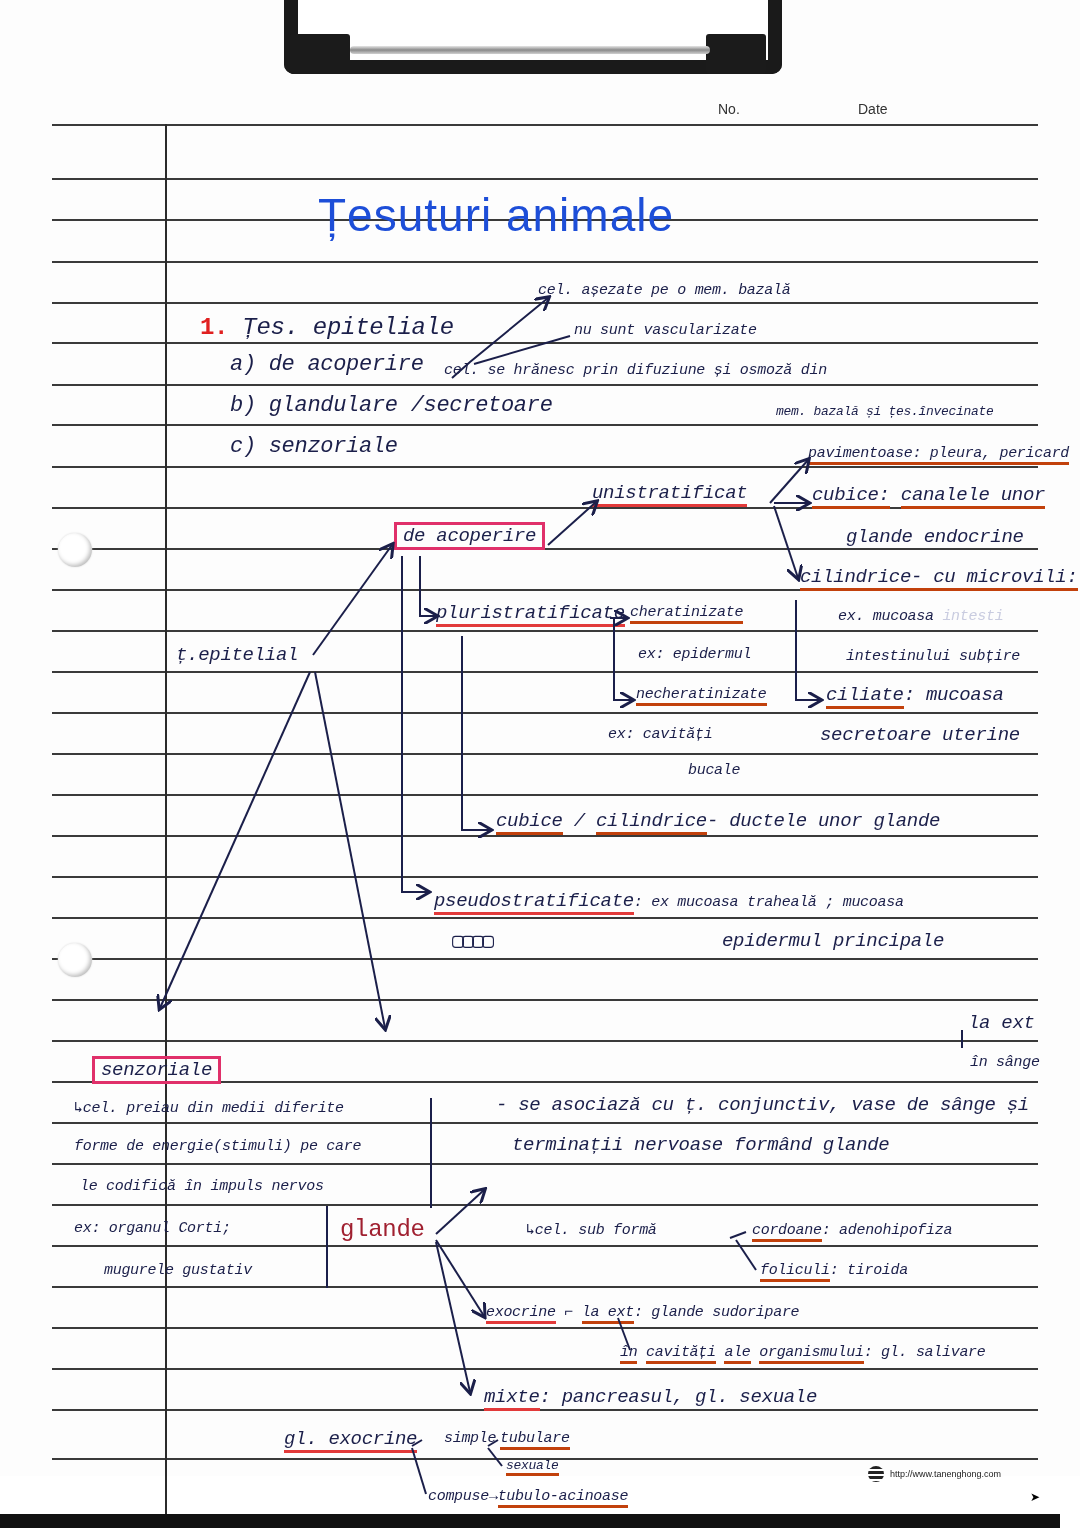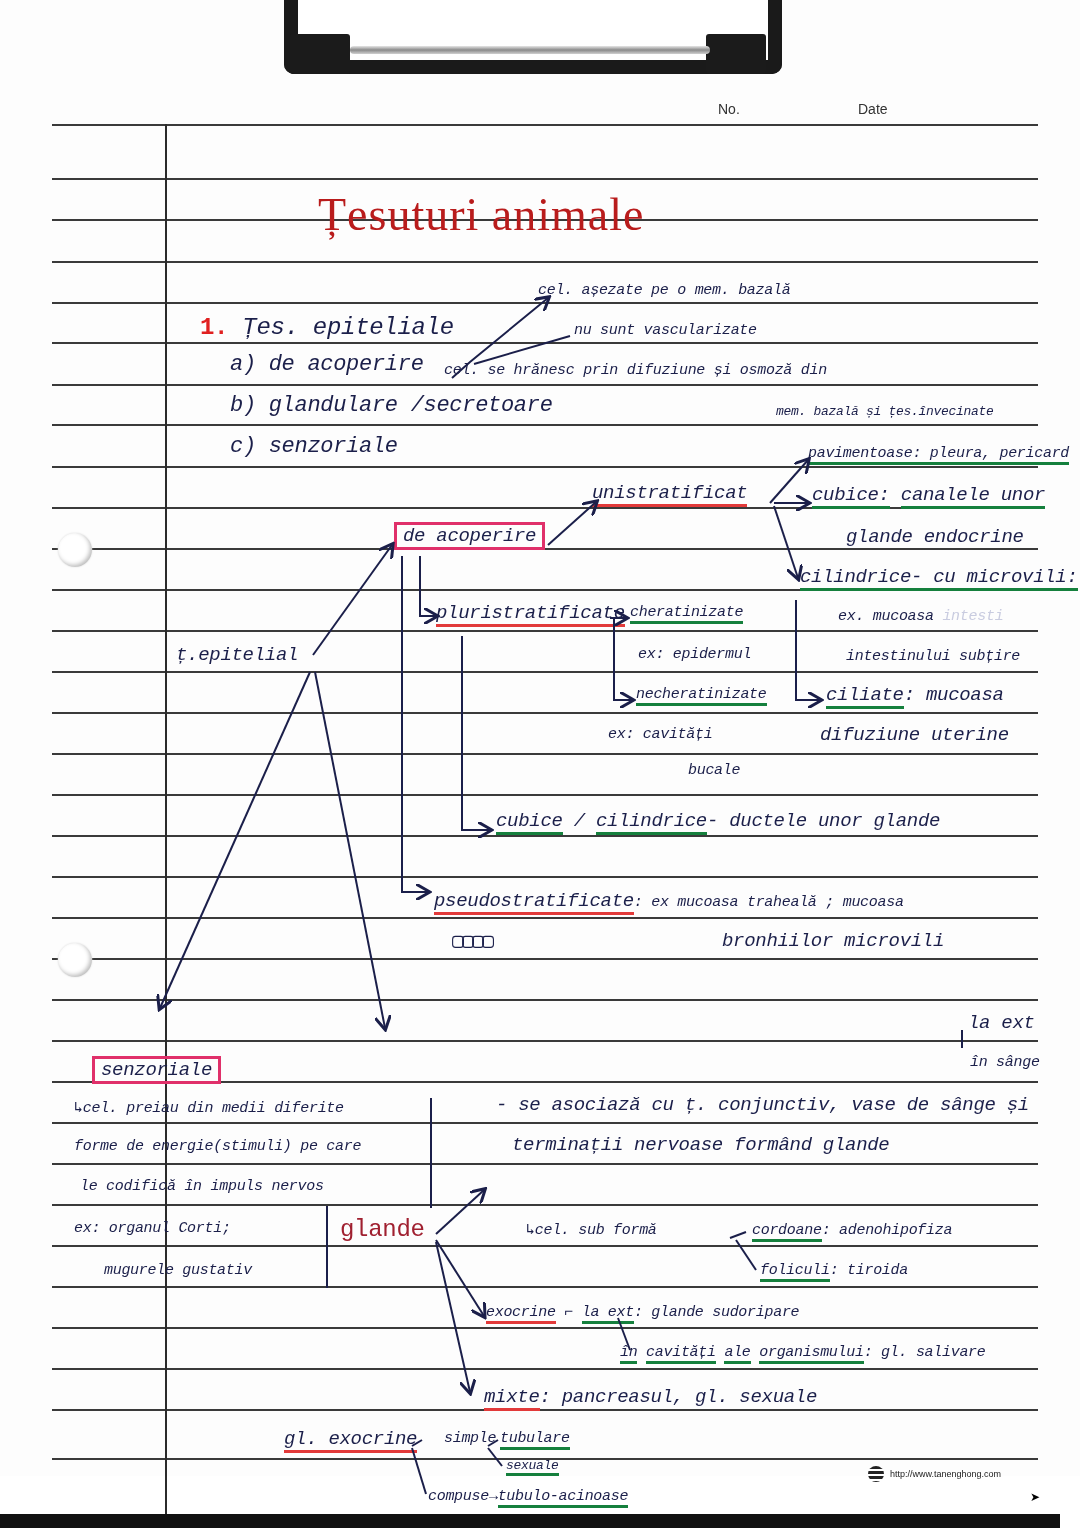--- a/index.html
+++ b/index.html
@@ -13,24 +13,24 @@
   .clip .blkL,.clip .blkR{position:absolute;top:34px;width:60px;height:40px;background:#1b1b1b;border-radius:3px;}
   .clip .blkL{left:18px;} .clip .blkR{left:434px;}
   .hdr{position:absolute;top:101px;font-family:"Liberation Sans",sans-serif;font-size:14px;color:#333;}
   .rule{position:absolute;left:52px;width:986px;height:2px;background:#3a3a3a;}
   .margin{position:absolute;left:165px;top:124px;width:2px;height:1404px;background:#2b2b2b;}
   .hole{position:absolute;left:58px;width:34px;height:34px;border-radius:50%;background:#fff;
         box-shadow:inset -2px -2px 4px #bdbdbd, 0 0 2px #ddd;}
   .hw{position:absolute;white-space:nowrap;font-family:Liberation Mono, monospace;color:#1b1f4a;
       font-size:19px;letter-spacing:-0.3px;font-style:italic;}
   .sm{font-size:15px;}
-  .title{font-family:Liberation Serif, serif;font-style:normal;color:#b91c1c;font-size:46px;letter-spacing:1px;}
+  .title{font-family:Liberation Sans, sans-serif;font-style:normal;color:#1d4ed8;font-size:46px;letter-spacing:1px;}
   .red{color:#e02020;font-weight:bold;font-style:normal;}
   .u-red{border-bottom:3px solid #e23a3a;}
-  .u-org{border-bottom:3px solid #15803d;}
+  .u-org{border-bottom:3px solid #c2410c;}
   .box{border:3px solid #e0306a;padding:0 6px;}
   .maroon{color:#a02030;font-style:normal;font-size:24px;}
   .faint{color:#c9cce0;}
   svg.arrows{position:absolute;left:0;top:0;}
   .footer{position:absolute;left:0;top:1514px;width:1060px;height:14px;background:#111;}
   .wm{position:absolute;left:868px;top:1466px;font-family:"Liberation Sans",sans-serif;font-size:9px;color:#222;display:flex;align-items:center;gap:6px;}
   .wm .globe{width:16px;height:16px;border-radius:50%;background:repeating-linear-gradient(#222 0 3px,#fff 3px 5px);}
   .cursor{position:absolute;left:1030px;top:1490px;font-size:12px;color:#000;}
 </style>
 </head>
@@ -117,38 +117,38 @@
     <span class="u-org">cilindrice</span><span class="u-org">- cu microvili:</span>
   </div>
   <div class="hw sm" style="left:838px;top:608px">
     <span>ex. mucoasa</span>
     <span class="faint">intesti</span>
   </div>
   <div class="hw sm" style="left:846px;top:648px">intestinului subțire</div>
   <div class="hw" style="left:826px;top:684px">
     <span class="u-org">ciliate</span><span>: mucoasa</span>
   </div>
-  <div class="hw" style="left:820px;top:724px">difuziune uterine</div>
+  <div class="hw" style="left:820px;top:724px">secretoare uterine</div>
 
   <div class="hw" style="left:436px;top:602px"><span class="u-red">pluristratificate</span></div>
   <div class="hw sm" style="left:630px;top:604px"><span class="u-org">cheratinizate</span></div>
   <div class="hw sm" style="left:638px;top:646px">ex: epidermul</div>
   <div class="hw sm" style="left:636px;top:686px"><span class="u-org">necheratinizate</span></div>
   <div class="hw sm" style="left:608px;top:726px">ex: cavități</div>
   <div class="hw sm" style="left:688px;top:762px">bucale</div>
   <div class="hw" style="left:496px;top:810px">
     <span class="u-org">cubice</span> /
     <span class="u-org">cilindrice</span><span>- ductele unor glande</span>
   </div>
 
   <div class="hw" style="left:434px;top:890px">
     <span class="u-red">pseudostratificate</span><span class="sm">: ex mucoasa traheală ; mucoasa</span>
   </div>
   <div class="hw" style="left:452px;top:928px;font-style:normal;font-size:20px;letter-spacing:-2px">▢▢▢▢</div>
-  <div class="hw" style="left:722px;top:930px">bronhiilor microvili</div>
+  <div class="hw" style="left:722px;top:930px">epidermul principale</div>
 
   <div class="hw" style="left:968px;top:1012px">la ext</div>
   <div class="hw sm" style="left:970px;top:1054px">în sânge</div>
   <div class="hw" style="left:496px;top:1094px">- se asociază cu ț. conjunctiv, vase de sânge și</div>
   <div class="hw" style="left:512px;top:1134px">terminații nervoase formând glande</div>
 
   <div class="hw box" style="left:92px;top:1056px">senzoriale</div>
   <div style="position:absolute;left:430px;top:1098px;width:2px;height:110px;background:#1b1f4a"></div>
   <div class="hw sm" style="left:74px;top:1098px">↳cel. preiau din medii diferite</div>
   <div class="hw sm" style="left:74px;top:1138px">forme de energie(stimuli) pe care</div>

